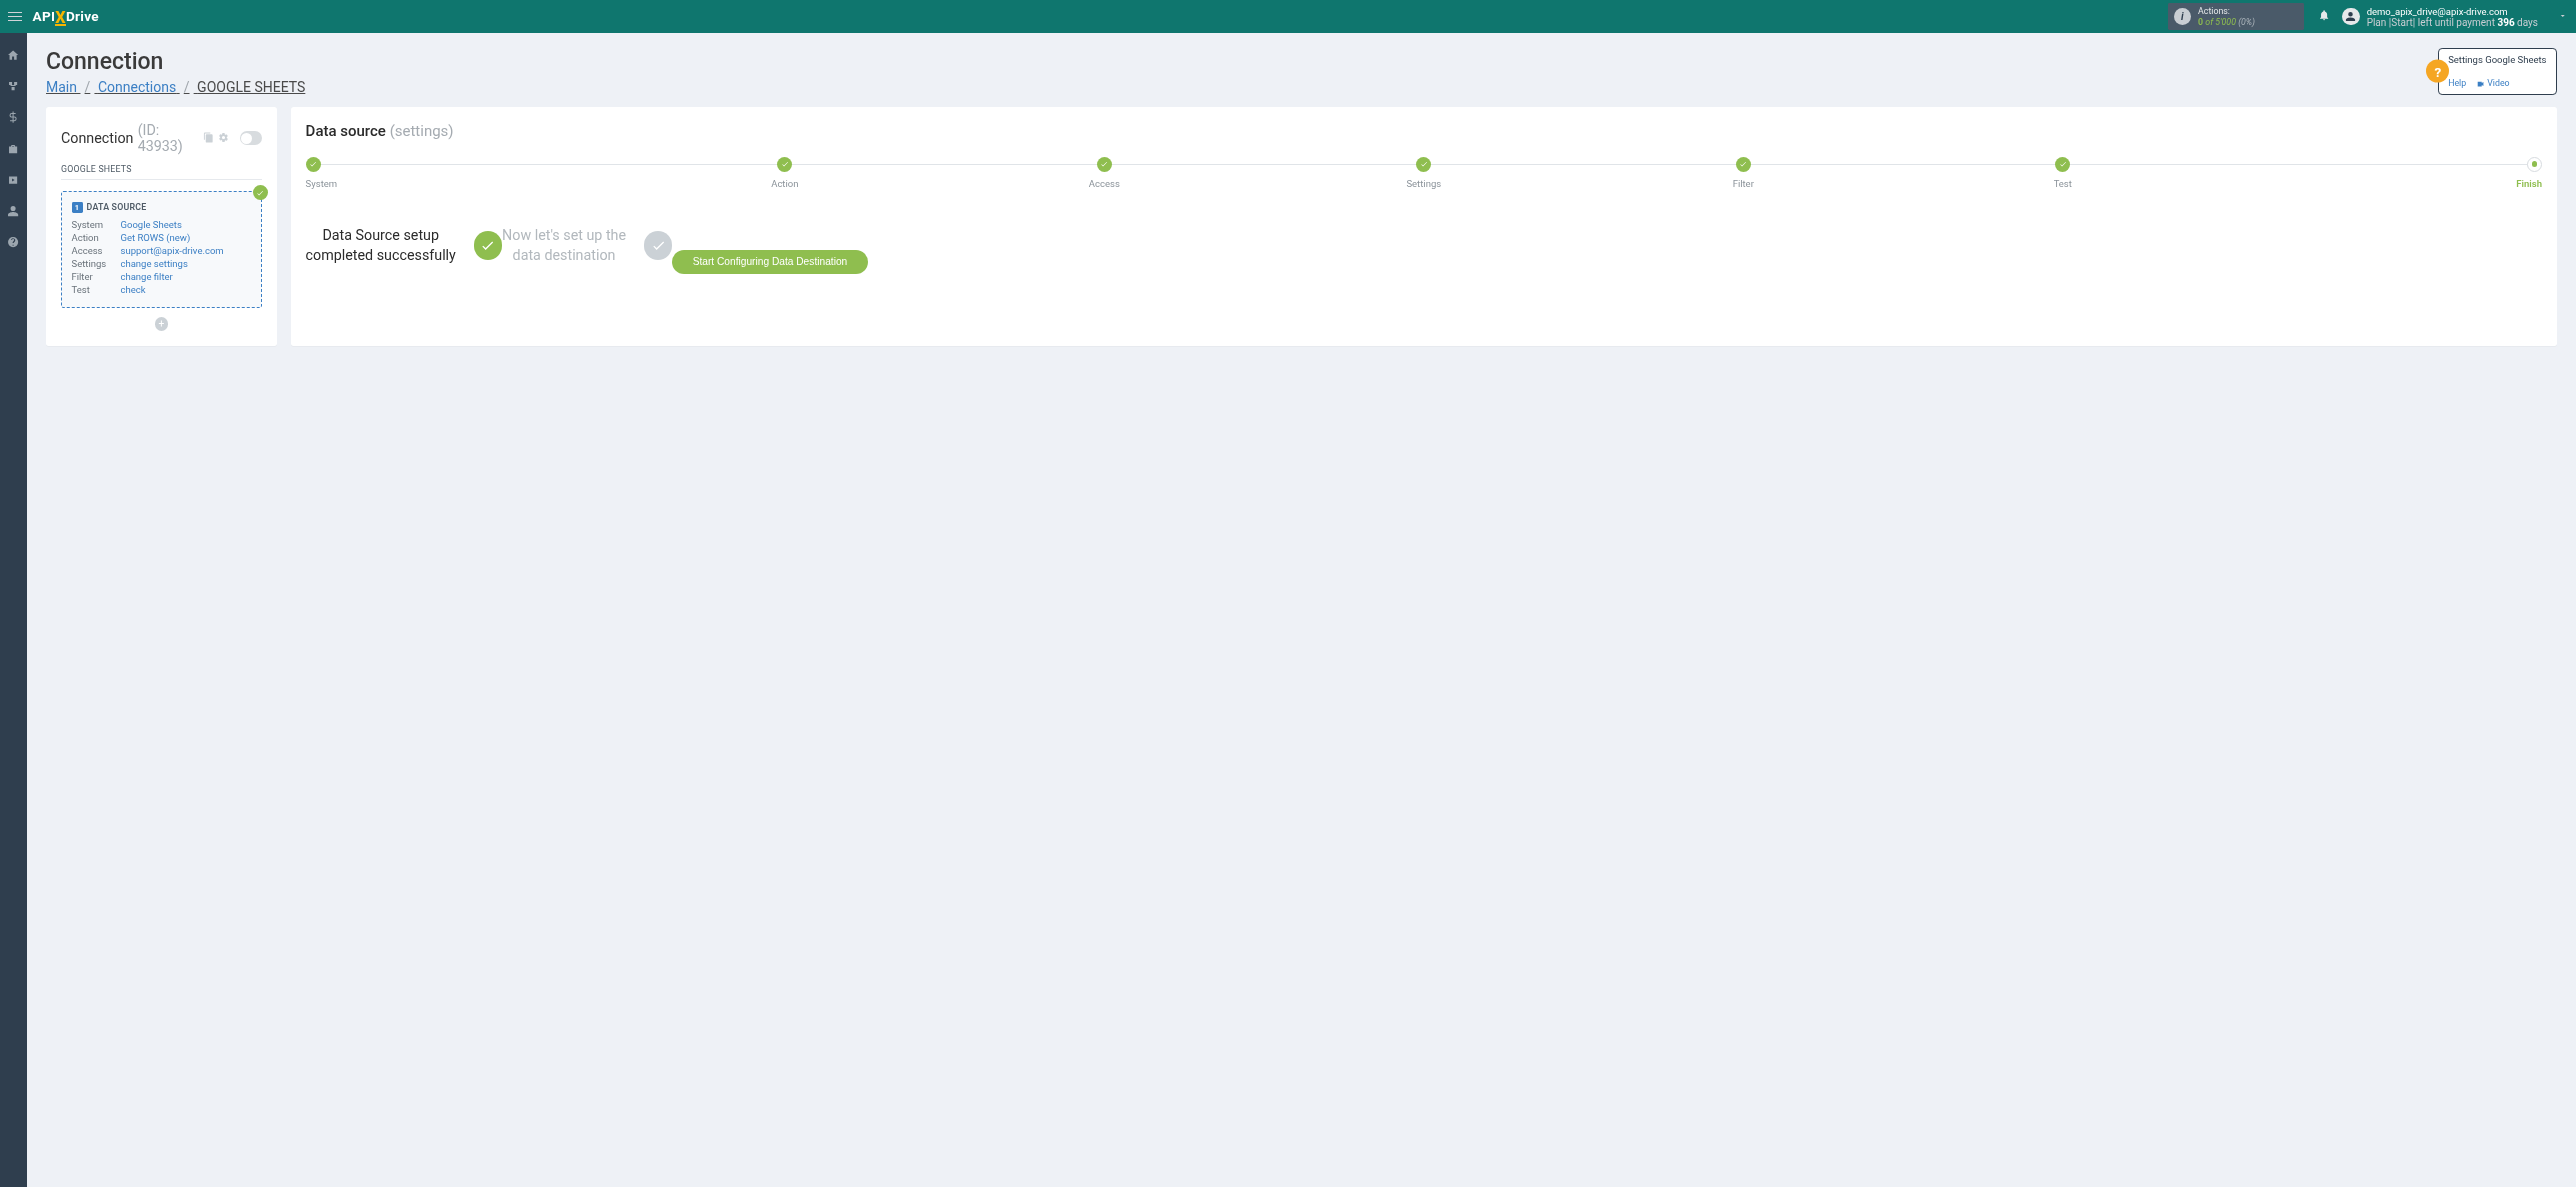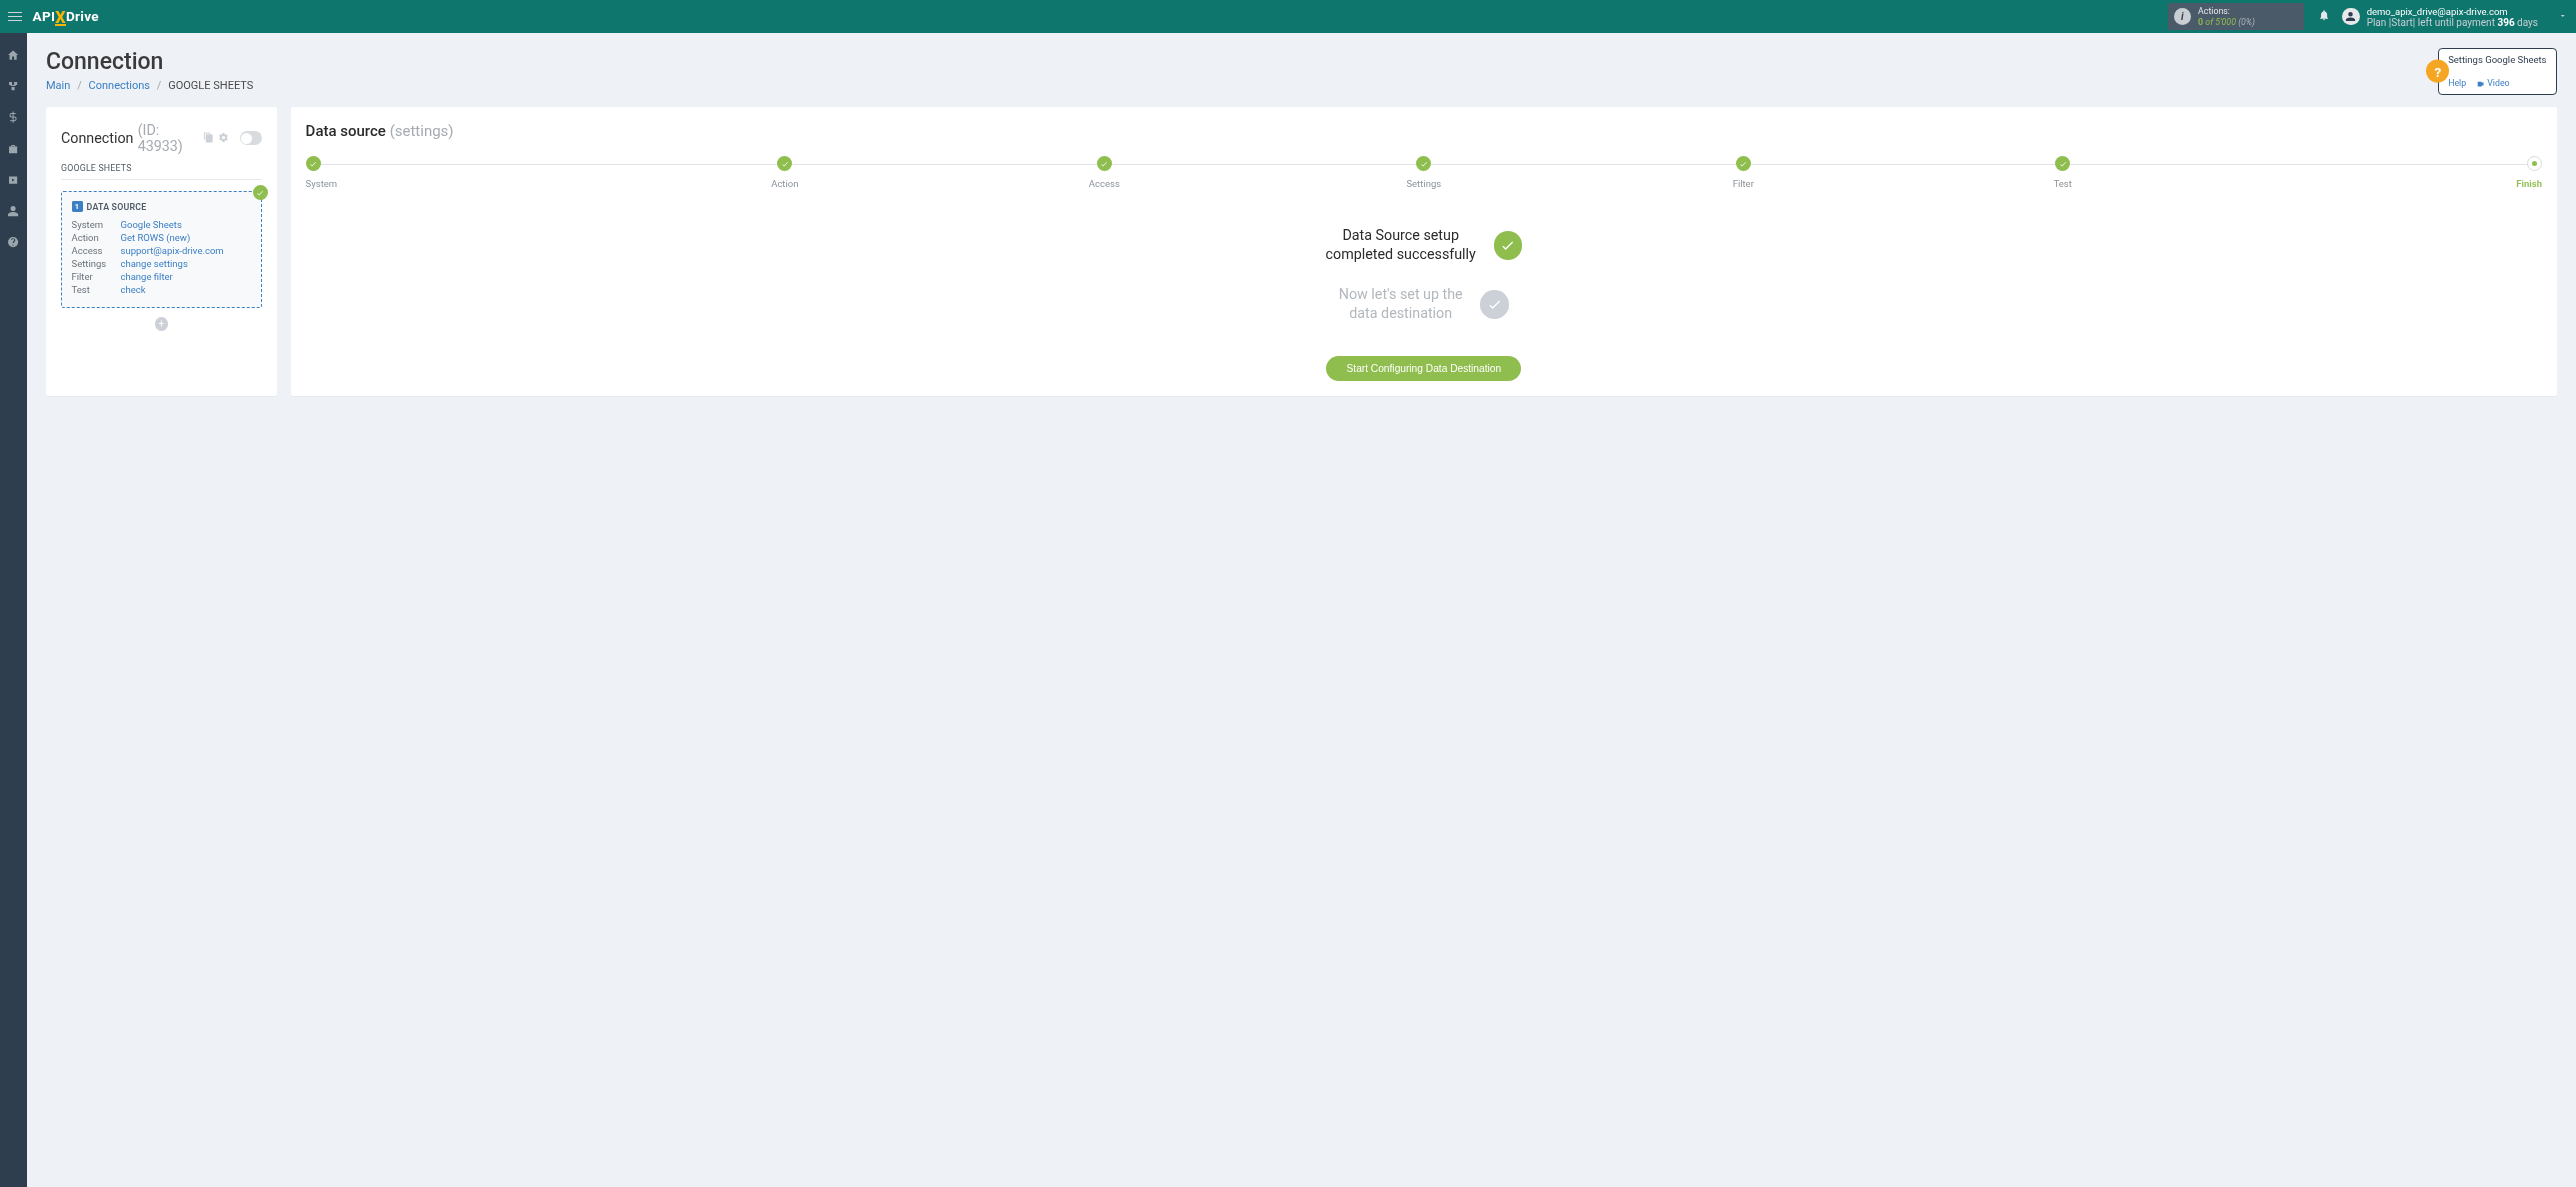--- a/index.html
+++ b/index.html
@@ -35,21 +35,21 @@
 
 .shell { display: flex; min-height: calc(100vh - 33px); }
 .vnav { width: 27px; background: #2F3E4E; display: flex; flex-direction: column; align-items: center; padding-top: 13.6px; gap: 15px; }
 .vnav .nav-ico { width: 16.3px; height: 16.3px; display: flex; align-items: center; justify-content: center; cursor: pointer; }
 .vnav .nav-ico svg { fill: #9CA6AF; width: 12.2px; height: 12.2px; }
 
 .main { flex: 1; padding: 15px 19px; }
 
 .page-head { display: flex; align-items: flex-start; justify-content: space-between; margin-bottom: 4.1px; }
 .page-title { font-size: 23px; font-weight: 500; color: #3A3A3A; }
-.crumbs { font-size: 11px; margin-top: 4.1px; color: #4A4A4A; }
+.crumbs { font-size: 14px; margin-top: 4.1px; color: #4A4A4A; text-decoration: underline; }
 .crumbs a { color: #3B7FC4; text-decoration: none; }
 .crumbs .sep { color: #A0A6AC; margin: 0 4.1px; }
 
 .help-box { position: relative; border: 0.7px solid #2F3E4E; border-radius: 4.1px; padding: 5.4px 9.5px 5.4px 9.5px; background: #fff; min-width: 102px; }
 .help-box .q-badge { position: absolute; left: -12.2px; top: 50%; transform: translateY(-50%); width: 23px; height: 23px; border-radius: 50%; background: #F5A623; color: #fff; display: flex; align-items: center; justify-content: center; font-weight: 700; font-size: 13.6px; }
 .help-box .title { font-size: 9.5px; color: #2F3E4E; }
 .help-box .links { margin-top: 13px; font-size: 8.8px; }
 .help-box .links a { color: #3B7FC4; text-decoration: none; }
 .help-box .links .vid { color: #3B7FC4; margin-left: 8.1px; }
 .help-box .links .vid svg { vertical-align: -1.4px; fill: #3B7FC4; margin-right: 2px; }
@@ -89,21 +89,21 @@
 .step:first-child { align-items: flex-start; }
 .step:last-child { align-items: flex-end; }
 .step .dot { width: 15px; height: 15px; border-radius: 50%; display: flex; align-items: center; justify-content: center; }
 .step.done .dot { background: #8FBE4F; }
 .step.done .dot svg { fill: #fff; width: 8.1px; height: 8.1px; }
 .step.current .dot { background: #fff; border: 0.7px solid #D7DBDF; }
 .step.current .dot .inner { width: 5.4px; height: 5.4px; border-radius: 50%; background: #8FBE4F; }
 .step .slabel { margin-top: 6.8px; font-size: 9.5px; color: #8B939A; }
 .step.current .slabel { color: #8FBE4F; font-weight: 600; }
 
-.centerblock { margin-top: 37px; display: flex; flex-direction: column; align-items: center; }
+.centerblock { margin-top: 37px; display: flex; flex-direction: row; align-items: center; }
 .msg-row { display: flex; align-items: center; gap: 17.7px; margin-bottom: 20.4px; }
 .msg-row .txt { font-size: 14.3px; text-align: center; line-height: 1.35; }
 .msg-row.done .txt { color: #2B2B2B; }
 .msg-row.pending .txt { color: #B2B8BD; }
 .big-check { width: 28.5px; height: 28.5px; border-radius: 50%; display: flex; align-items: center; justify-content: center; }
 .big-check.green { background: #8FBE4F; }
 .big-check.gray  { background: #CBD1D6; }
 .big-check svg { fill: #fff; width: 15px; height: 15px; }
 
 .primary-btn { background: #8FBE4F; color: #fff; border: none; padding: 6.8px 20.4px; border-radius: 13.6px; font-size: 10.2px; cursor: pointer; margin-top: 12.2px; }

